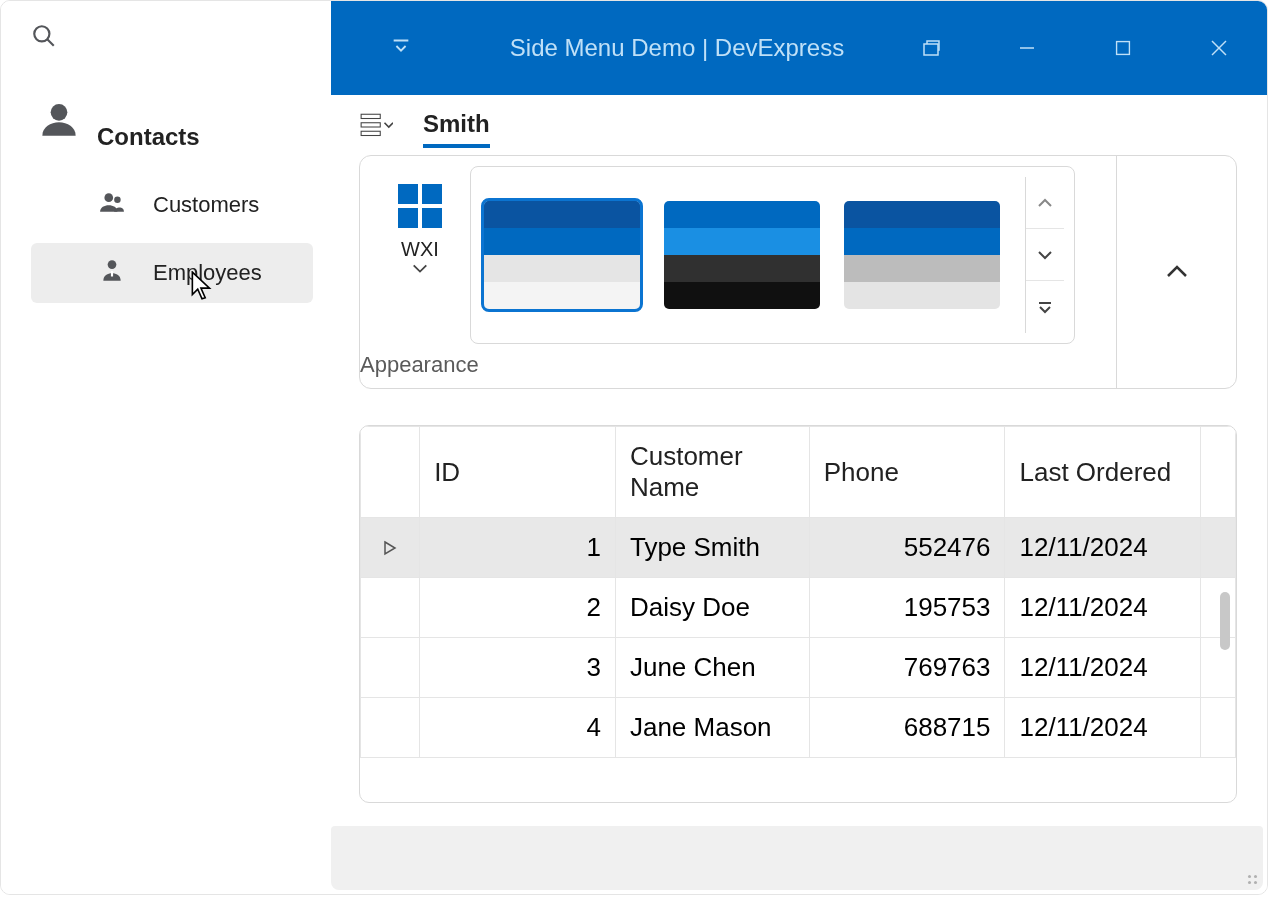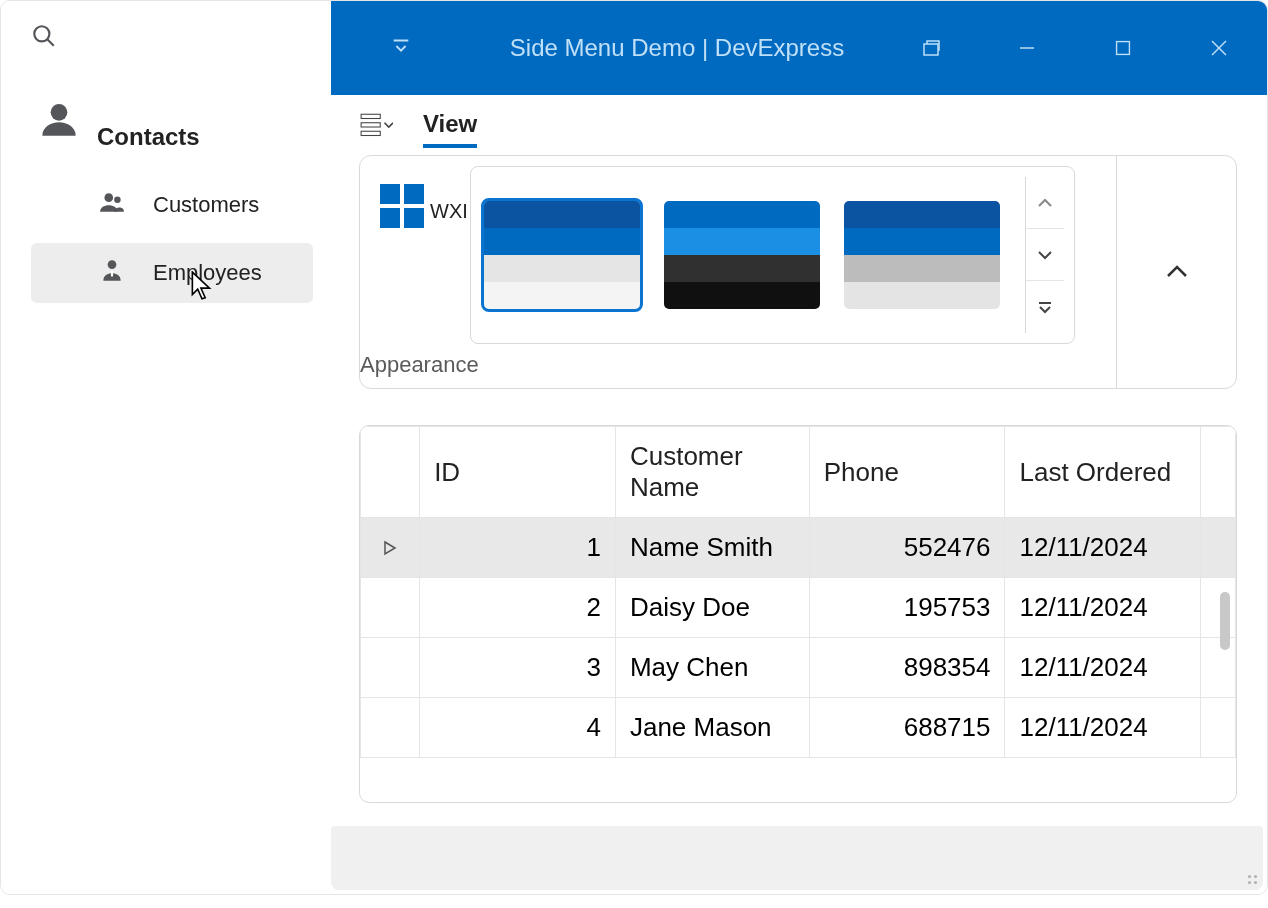--- a/index.html
+++ b/index.html
@@ -133,21 +133,21 @@
       display:flex;
       flex-direction:column;
     }
     .gallery-wrap{
       display:flex;
       align-items:flex-start;
       gap:10px;
       padding:10px 0 2px 20px;
     }
     .wxi-stack{
-      display:flex;flex-direction:row;align-items:center;gap:6px;
+      display:flex;flex-direction:column;align-items:center;
       width:80px;
       padding-top:18px;
     }
     .wxi-tiles{
       display:grid;grid-template-columns:20px 20px;grid-template-rows:20px 20px;gap:4px;
     }
     .wxi-tiles div{background:#0069c0;}
     .wxi-label{font-size:20px;color:#222;margin-top:10px;}
     .wxi-chev{width:18px;height:14px;}
 
@@ -350,21 +350,21 @@
 
     <div class="ribbon-tabs">
       <span class="ribbon-opt-btn">
         <svg viewBox="0 0 32 28">
           <rect x="2" y="2" width="18" height="4" fill="none" stroke="#444"></rect>
           <rect x="2" y="10" width="18" height="4" fill="none" stroke="#444"></rect>
           <rect x="2" y="18" width="18" height="4" fill="none" stroke="#444"></rect>
           <polyline points="24,10 28,14 32,10" fill="none" stroke="#444" stroke-width="1.5"></polyline>
         </svg>
       </span>
-      <span class="tab">View</span>
+      <span class="tab">Smith</span>
     </div>
 
     <div class="ribbon-box">
       <div class="ribbon-inner">
         <div class="gallery-wrap">
           <div class="wxi-stack">
             <div class="wxi-tiles">
               <div></div>
                 <div></div>
                 <div></div>
@@ -445,38 +445,38 @@
             <th>Last Ordered</th>
             <th></th>
           </tr>
         </thead>
         <tbody id="grid-body">
             <tr class="selected">
               <td class="indicator"><svg width="14" height="16" viewBox="0 0 14 16">
                   <polygon points="2,2 12,8 2,14" fill="none" stroke="#555" stroke-width="1.5"></polygon>
                 </svg></td>
               <td class="num">1</td>
-              <td>Name Smith</td>
+              <td>Type Smith</td>
               <td class="num">552476</td>
               <td>12/11/2024</td>
               <td></td>
             </tr>
             <tr>
               <td class="indicator"></td>
               <td class="num">2</td>
               <td>Daisy Doe</td>
               <td class="num">195753</td>
               <td>12/11/2024</td>
               <td></td>
             </tr>
             <tr>
               <td class="indicator"></td>
               <td class="num">3</td>
-              <td>May Chen</td>
-              <td class="num">898354</td>
+              <td>June Chen</td>
+              <td class="num">769763</td>
               <td>12/11/2024</td>
               <td></td>
             </tr>
             <tr>
               <td class="indicator"></td>
               <td class="num">4</td>
               <td>Jane Mason</td>
               <td class="num">688715</td>
               <td>12/11/2024</td>
               <td></td>

